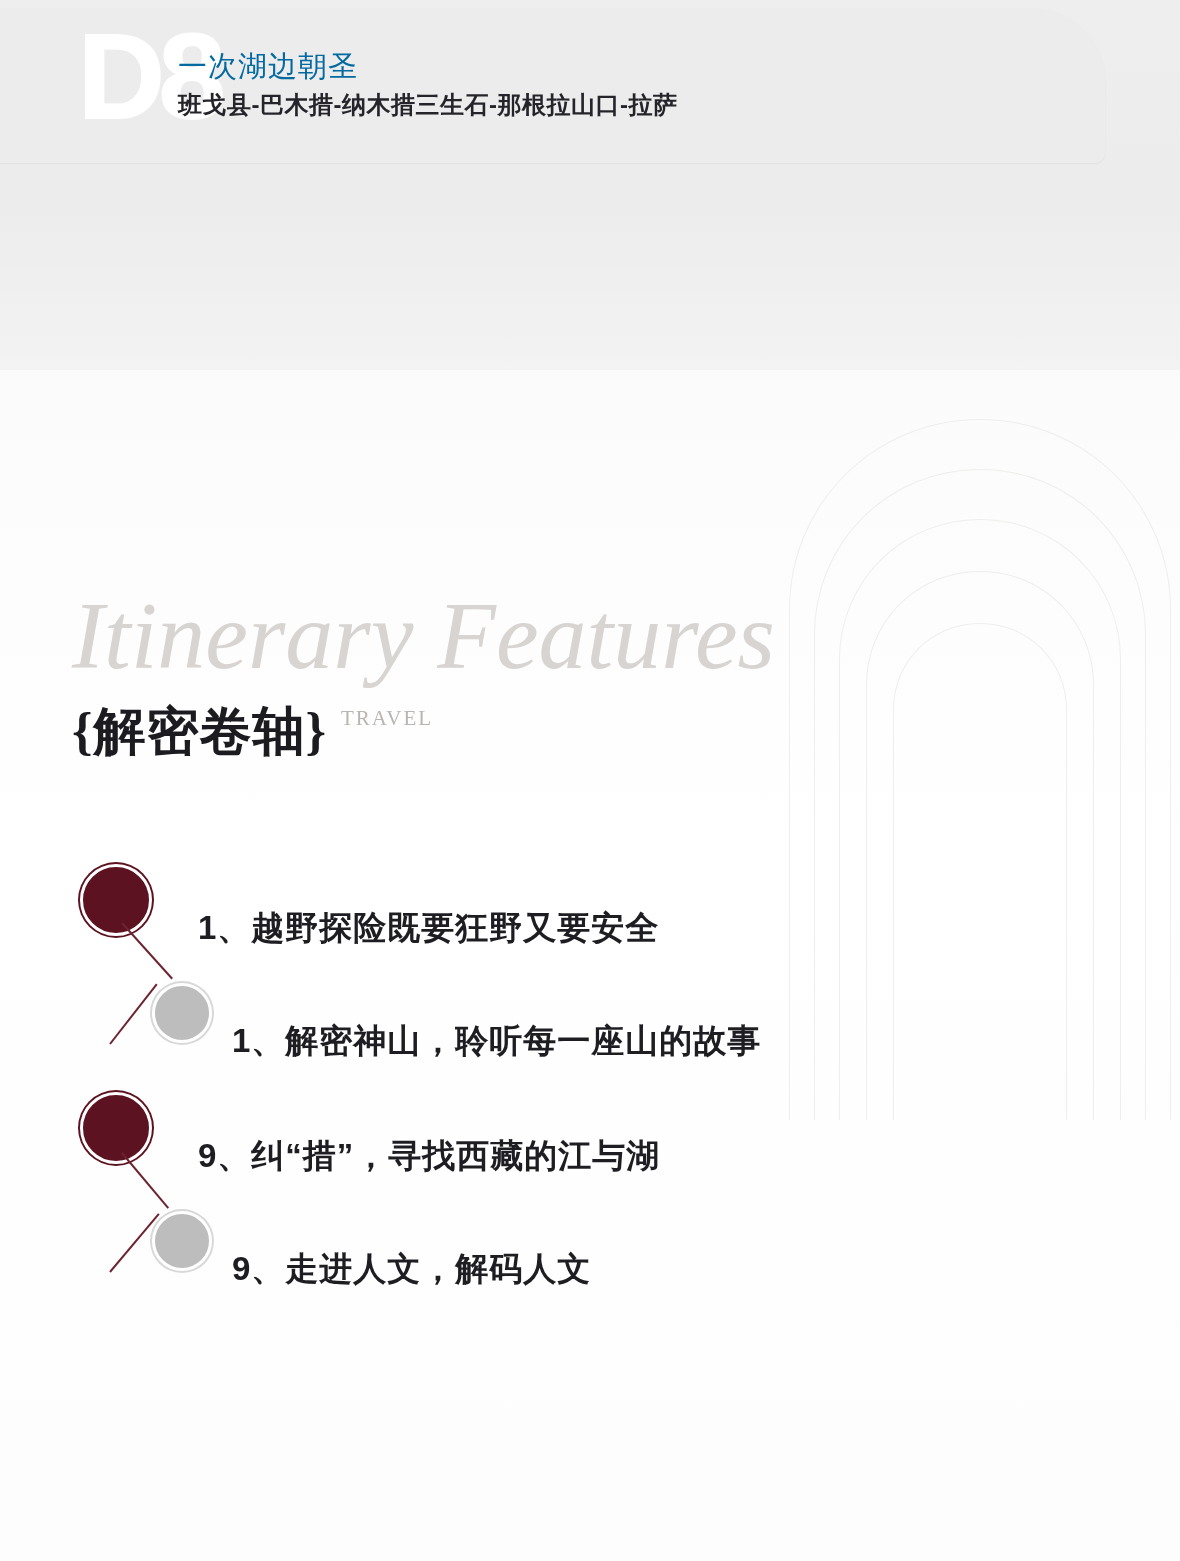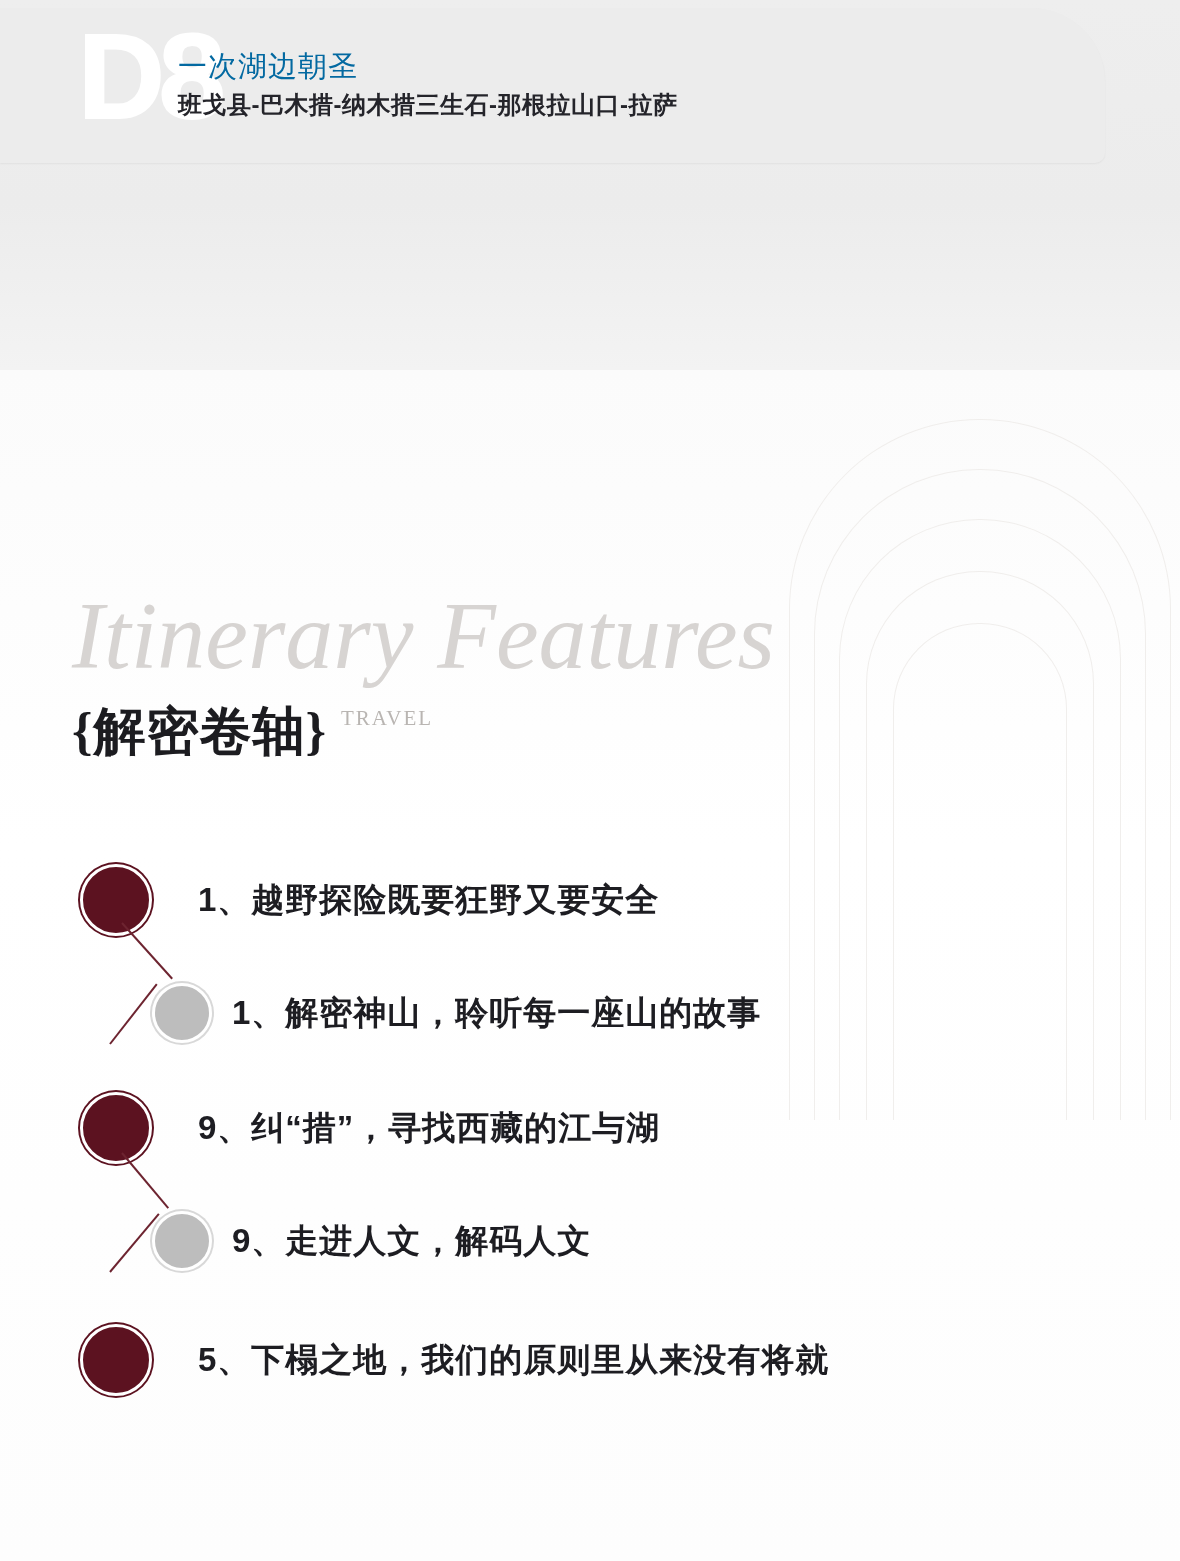--- a/index.html
+++ b/index.html
@@ -179,20 +179,21 @@
     transform-origin: left center;
   }
   .tl-text {
     position: absolute;
     font-family: "Liberation Sans", sans-serif;
     font-weight: 700;
     font-size: 33px;
     color: #1d1d22;
     letter-spacing: 1px;
     white-space: nowrap;
+    margin-top: 28px;
   }
 </style>
 </head>
 <body>
 
 <div class="top-banner">
   <div class="header-card">
     <div class="day-number">D8</div>
     <div class="header-texts">
       <div class="header-sub">一次湖边朝圣</div>
@@ -237,19 +238,15 @@
       <div class="tl-line" style="left:122px; top:72px; width:72px; transform: rotate(50deg);"></div>
       <div class="tl-text" style="left:198px; top:26px;">9、纠“措”，寻找西藏的江与湖</div>
     </div>
 
     <div class="tl-row">
       <div class="tl-dot grey" style="left:152px; top:16px;"></div>
       <div class="tl-line" style="left:110px; top:76px; width:76px; transform: rotate(-50deg);"></div>
       <div class="tl-text" style="left:232px; top:24px;">9、走进人文，解码人文</div>
     </div>
 
-    <div class="tl-row">
-      <div class="tl-dot dark" style="left:80px; top:14px;"></div>
-      <div class="tl-text" style="left:198px; top:28px;">5、下榻之地，我们的原则里从来没有将就</div>
-    </div>
 
   </div>
 </div>
 
 </body></html>

